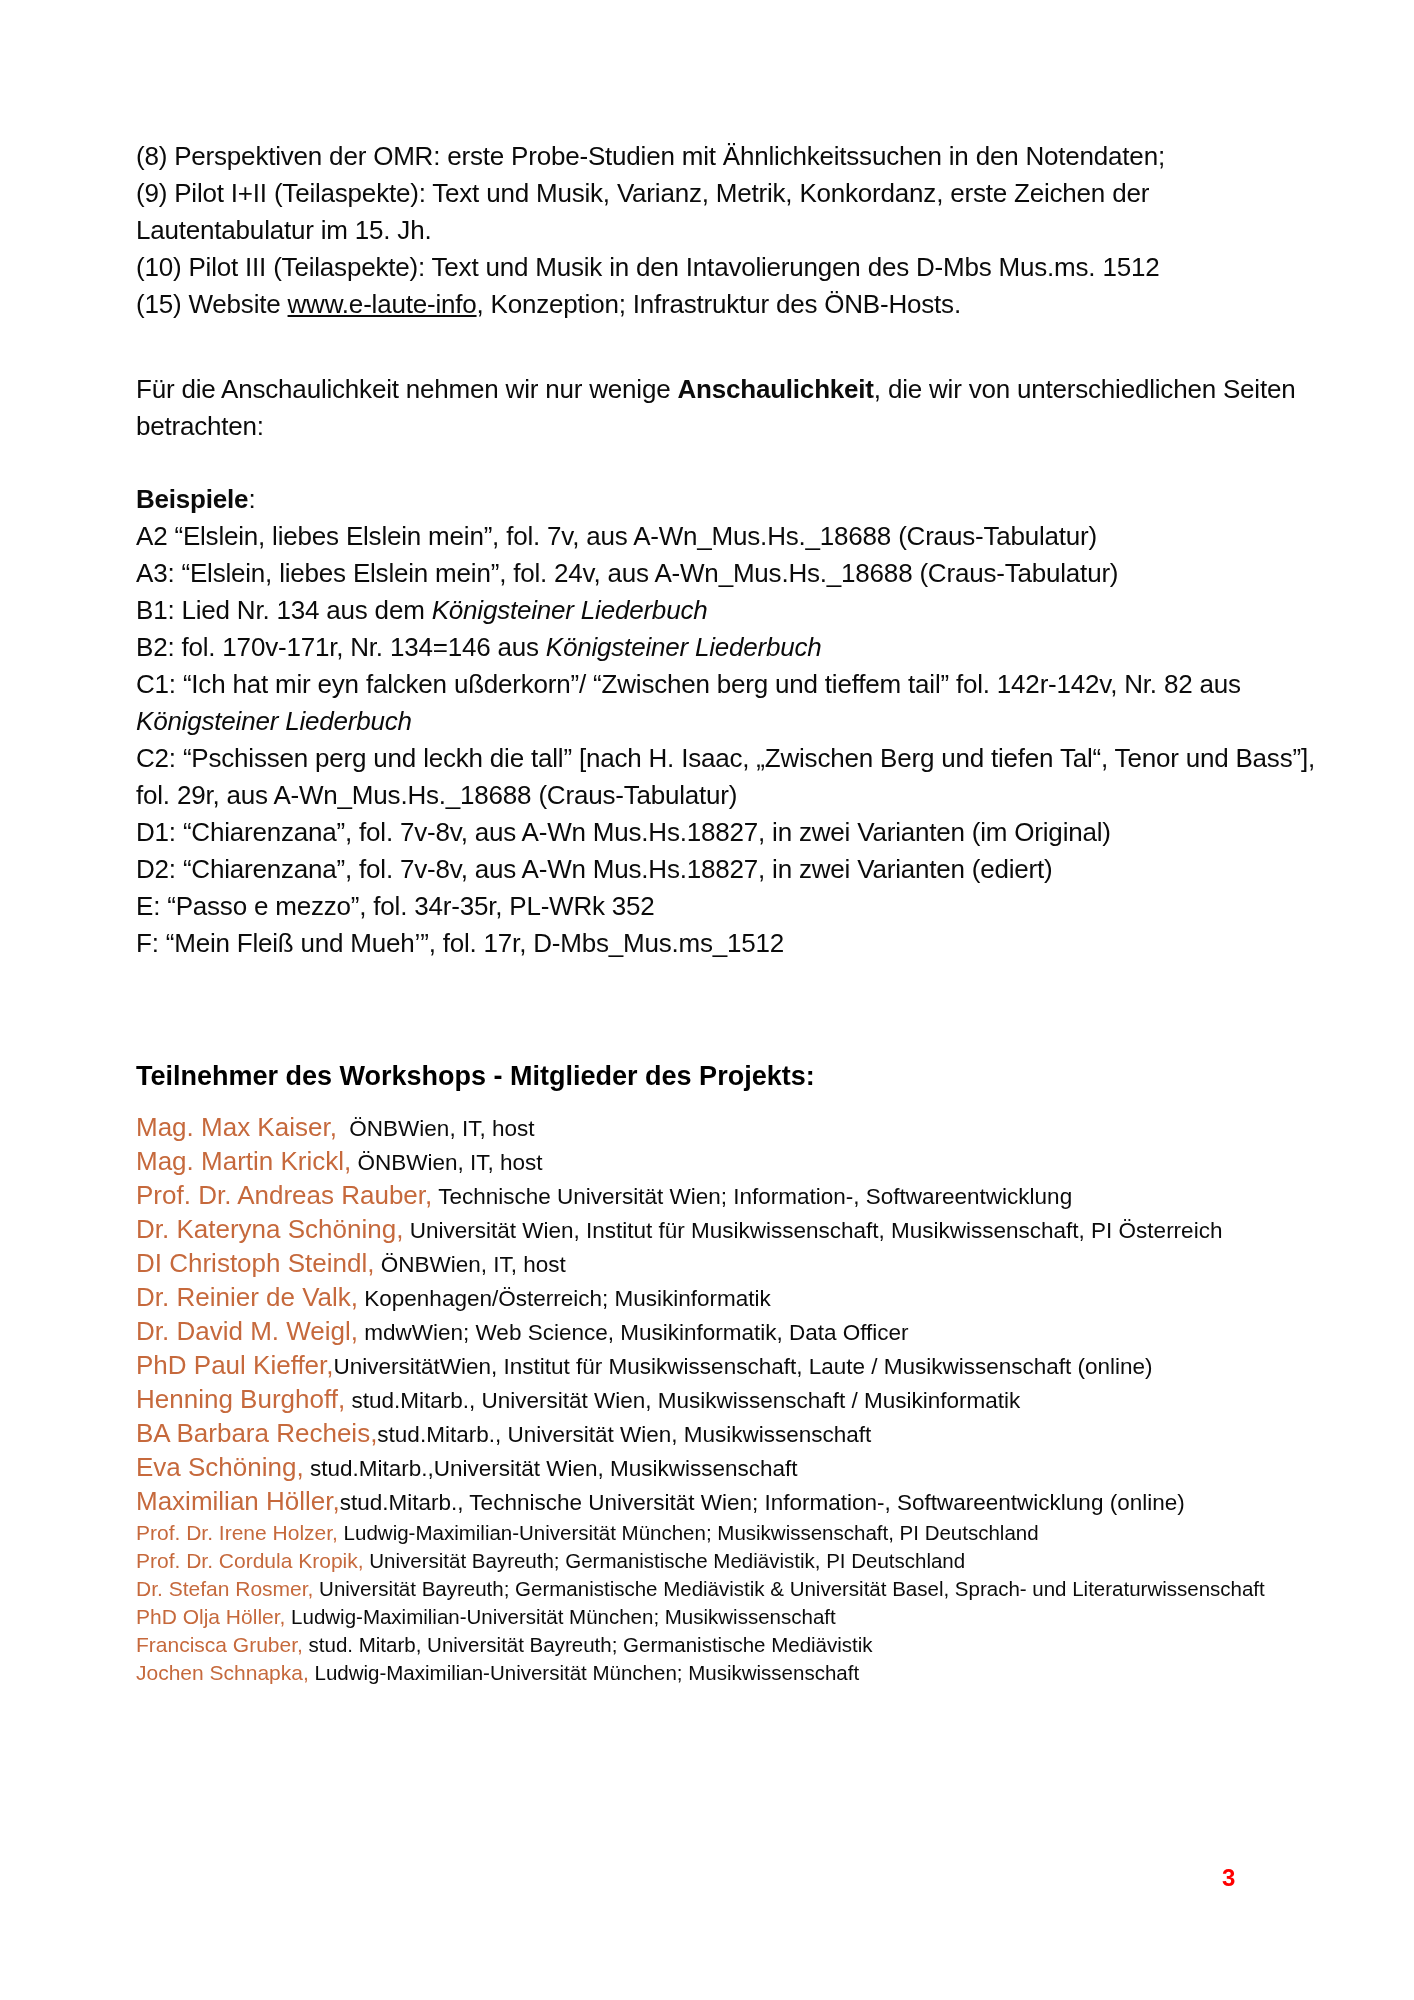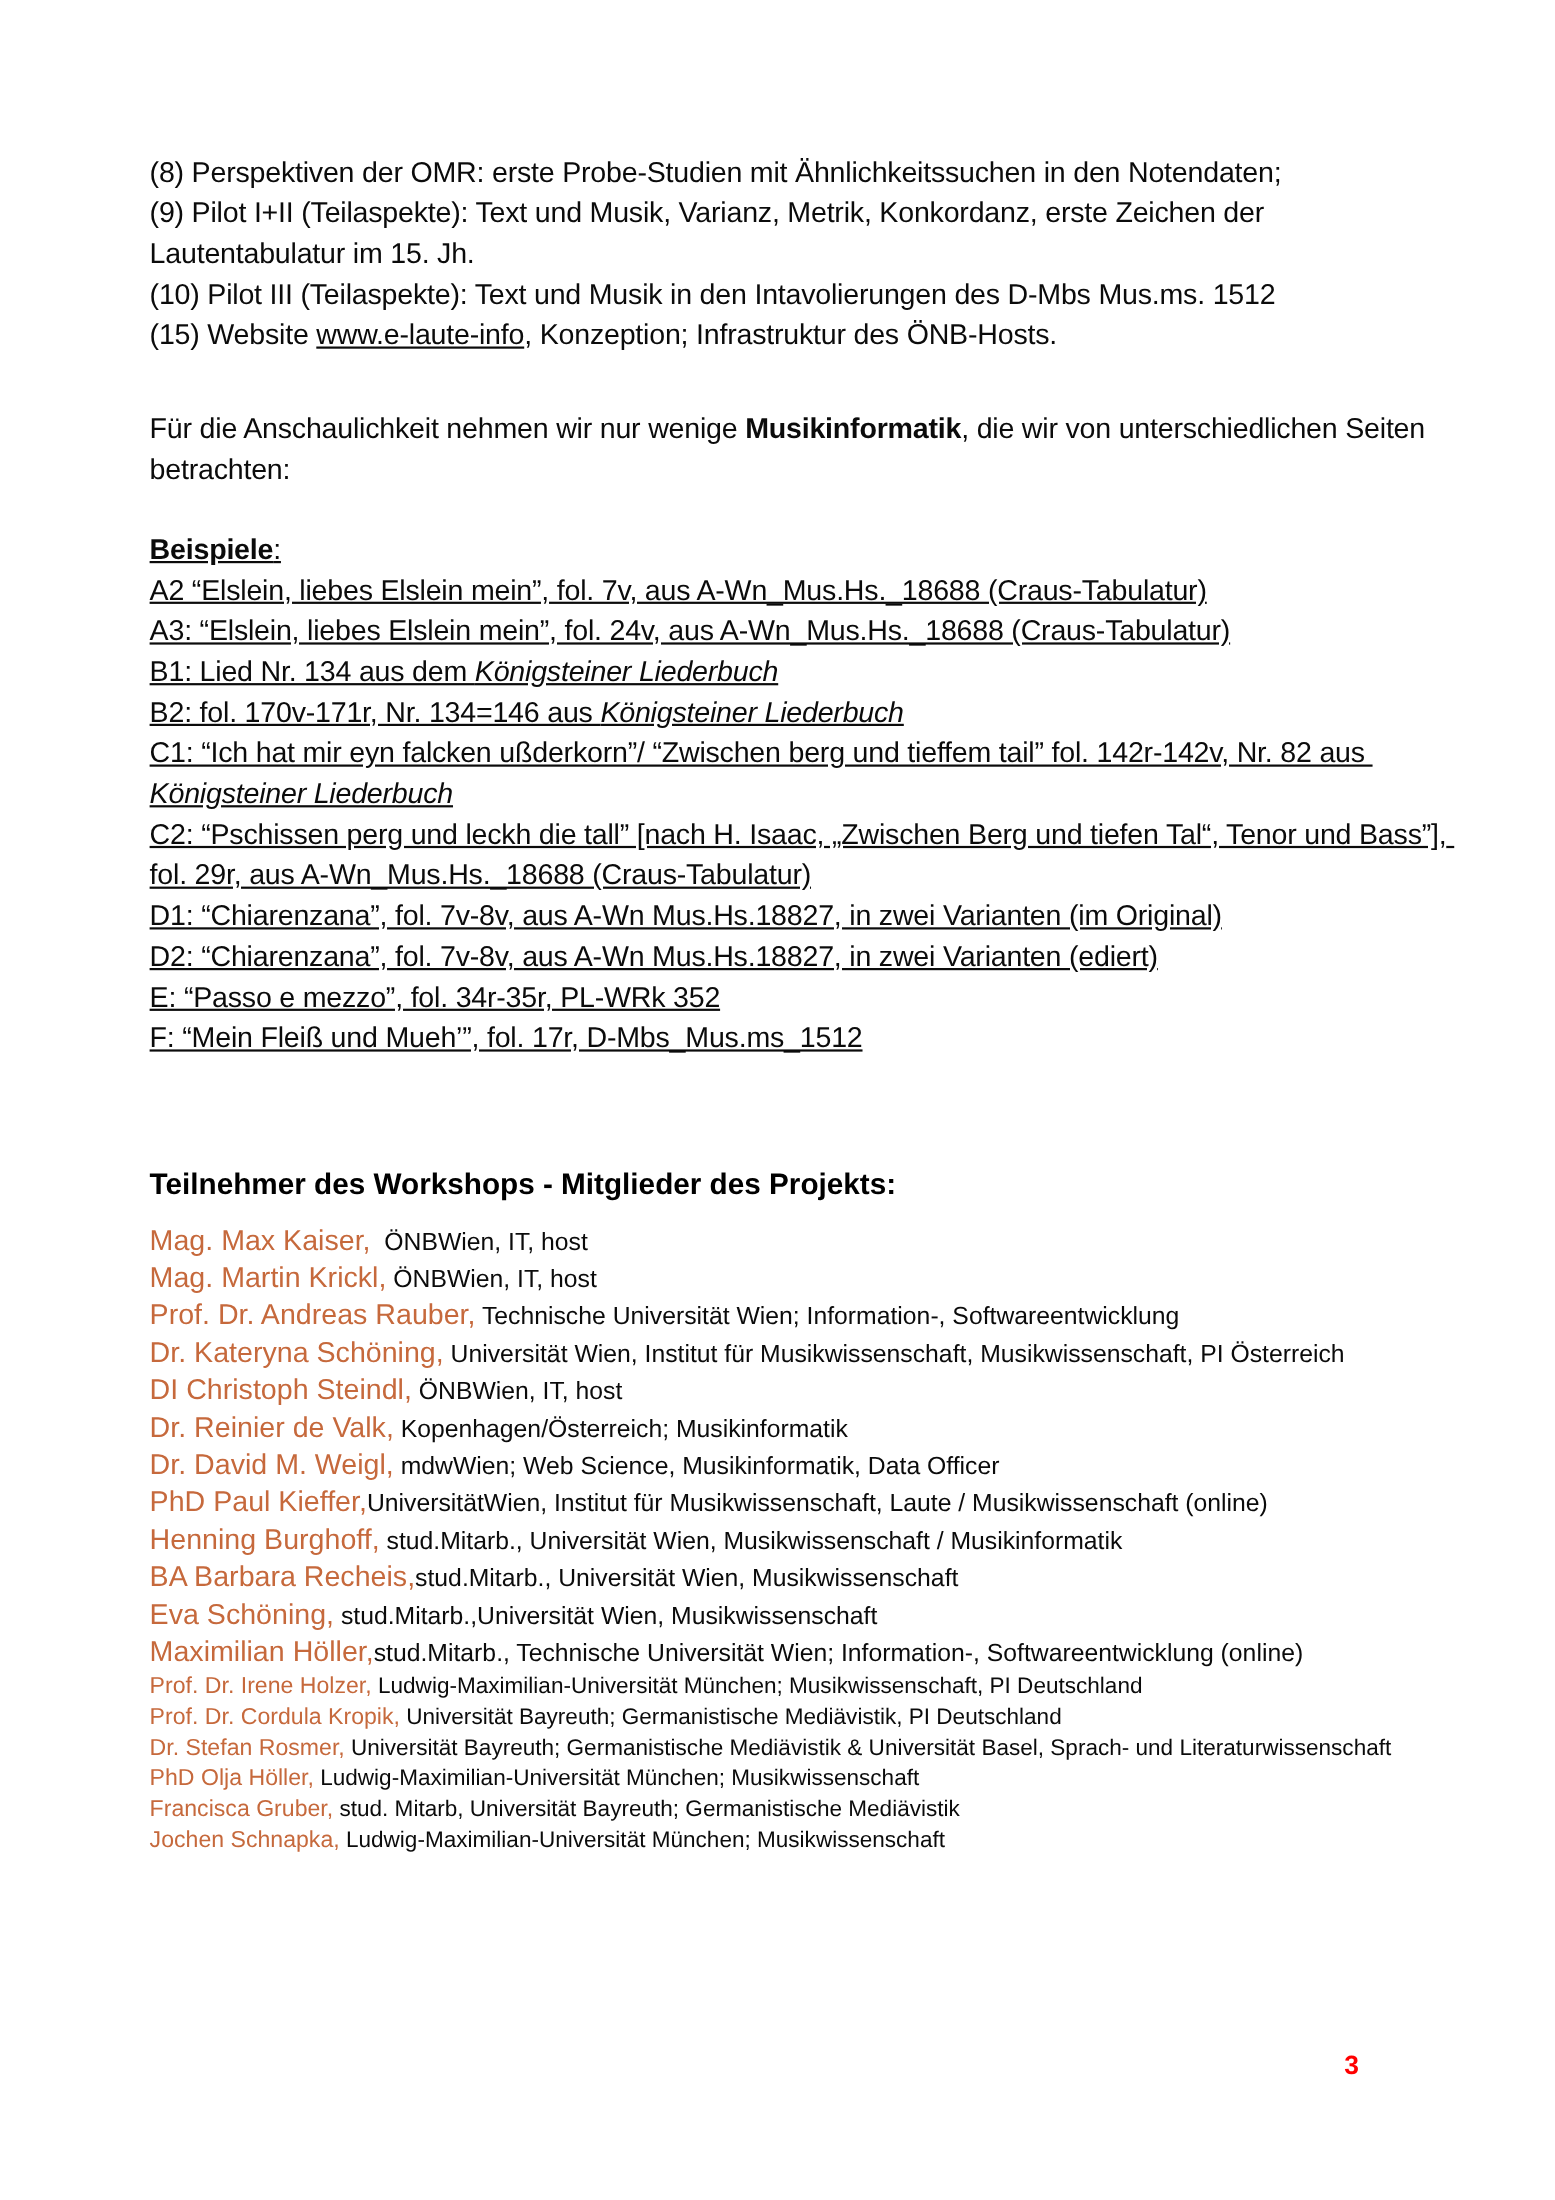--- a/index.html
+++ b/index.html
@@ -3,21 +3,21 @@
 <meta charset="utf-8">
 <style>
   html,body{margin:0;padding:0;background:#ffffff;}
   body{width:1414px;height:2000px;position:relative;overflow:hidden;
        font-family:"Liberation Sans",sans-serif;color:#0b0b0b;}
   .page{position:relative;width:1414px;height:2000px;box-sizing:border-box;
         padding:138px 94px 0 136px;}
   .doc-text{font-size:26px;line-height:37px;letter-spacing:-0.2px;color:#0b0b0b;}
   .line{white-space:pre-wrap;}
   .para{margin-top:48px;}
-  .examples{margin-top:36px;text-decoration:underline;}
+  .examples{margin-top:36px;}
   .b{font-weight:bold;}
   .i{font-style:italic;}
   .link{text-decoration:underline;}
   .participants-heading{margin:96px 0 2px 0;font-size:27px;line-height:37px;
         font-weight:bold;color:#000;}
   .group1{margin-top:16px;font-size:26px;line-height:32px;}
   .group1 .name{color:#c6693c;}
   .group1 .desc{font-size:22.5px;color:#0b0b0b;}
   .group2{font-size:21px;line-height:28px;}
   .group2 .name{color:#c6693c;}
@@ -30,21 +30,21 @@
 
 <main class="page">
   <section class="doc-text intro">
       <div class="line"><span>(8) Perspektiven der OMR: erste Probe-Studien mit Ähnlichkeitssuchen in den Notendaten;</span></div>
       <div class="line"><span>(9) Pilot I+II (Teilaspekte): Text und Musik, Varianz, Metrik, Konkordanz, erste Zeichen der Lautentabulatur im 15. Jh.</span></div>
       <div class="line"><span>(10) Pilot III (Teilaspekte): Text und Musik in den Intavolierungen des D-Mbs Mus.ms. 1512</span></div>
       <div class="line"><span>(15) Website </span><span class="link">www.e-laute-info</span><span>, Konzeption; Infrastruktur des ÖNB-Hosts.</span></div>
     </section>
 
   <section class="doc-text para">
-      <div class="line"><span>Für die Anschaulichkeit nehmen wir nur wenige </span><span class="b">Musikinformatik</span><span>, die wir von unterschiedlichen Seiten betrachten:</span></div>
+      <div class="line"><span>Für die Anschaulichkeit nehmen wir nur wenige </span><span class="b">Anschaulichkeit</span><span>, die wir von unterschiedlichen Seiten betrachten:</span></div>
     </section>
 
   <section class="doc-text examples">
       <div class="line"><span class="b">Beispiele</span><span>:</span></div>
       <div class="line"><span>A2 “Elslein, liebes Elslein mein”, fol. 7v, aus A-Wn_Mus.Hs._18688 (Craus-Tabulatur)</span></div>
       <div class="line"><span>A3: “Elslein, liebes Elslein mein”, fol. 24v, aus A-Wn_Mus.Hs._18688 (Craus-Tabulatur)</span></div>
       <div class="line"><span>B1: Lied Nr. 134 aus dem </span><span class="i">Königsteiner Liederbuch</span></div>
       <div class="line"><span>B2: fol. 170v-171r, Nr. 134=146 aus </span><span class="i">Königsteiner Liederbuch</span></div>
       <div class="line"><span>C1: “Ich hat mir eyn falcken ußderkorn”/ “Zwischen berg und tieffem tail” fol. 142r-142v, Nr. 82 aus </span><span class="i">Königsteiner Liederbuch</span></div>
       <div class="line"><span>C2: “Pschissen perg und leckh die tall” [nach H. Isaac, „Zwischen Berg und tiefen Tal“, Tenor und Bass”], fol. 29r, aus A-Wn_Mus.Hs._18688 (Craus-Tabulatur)</span></div>

